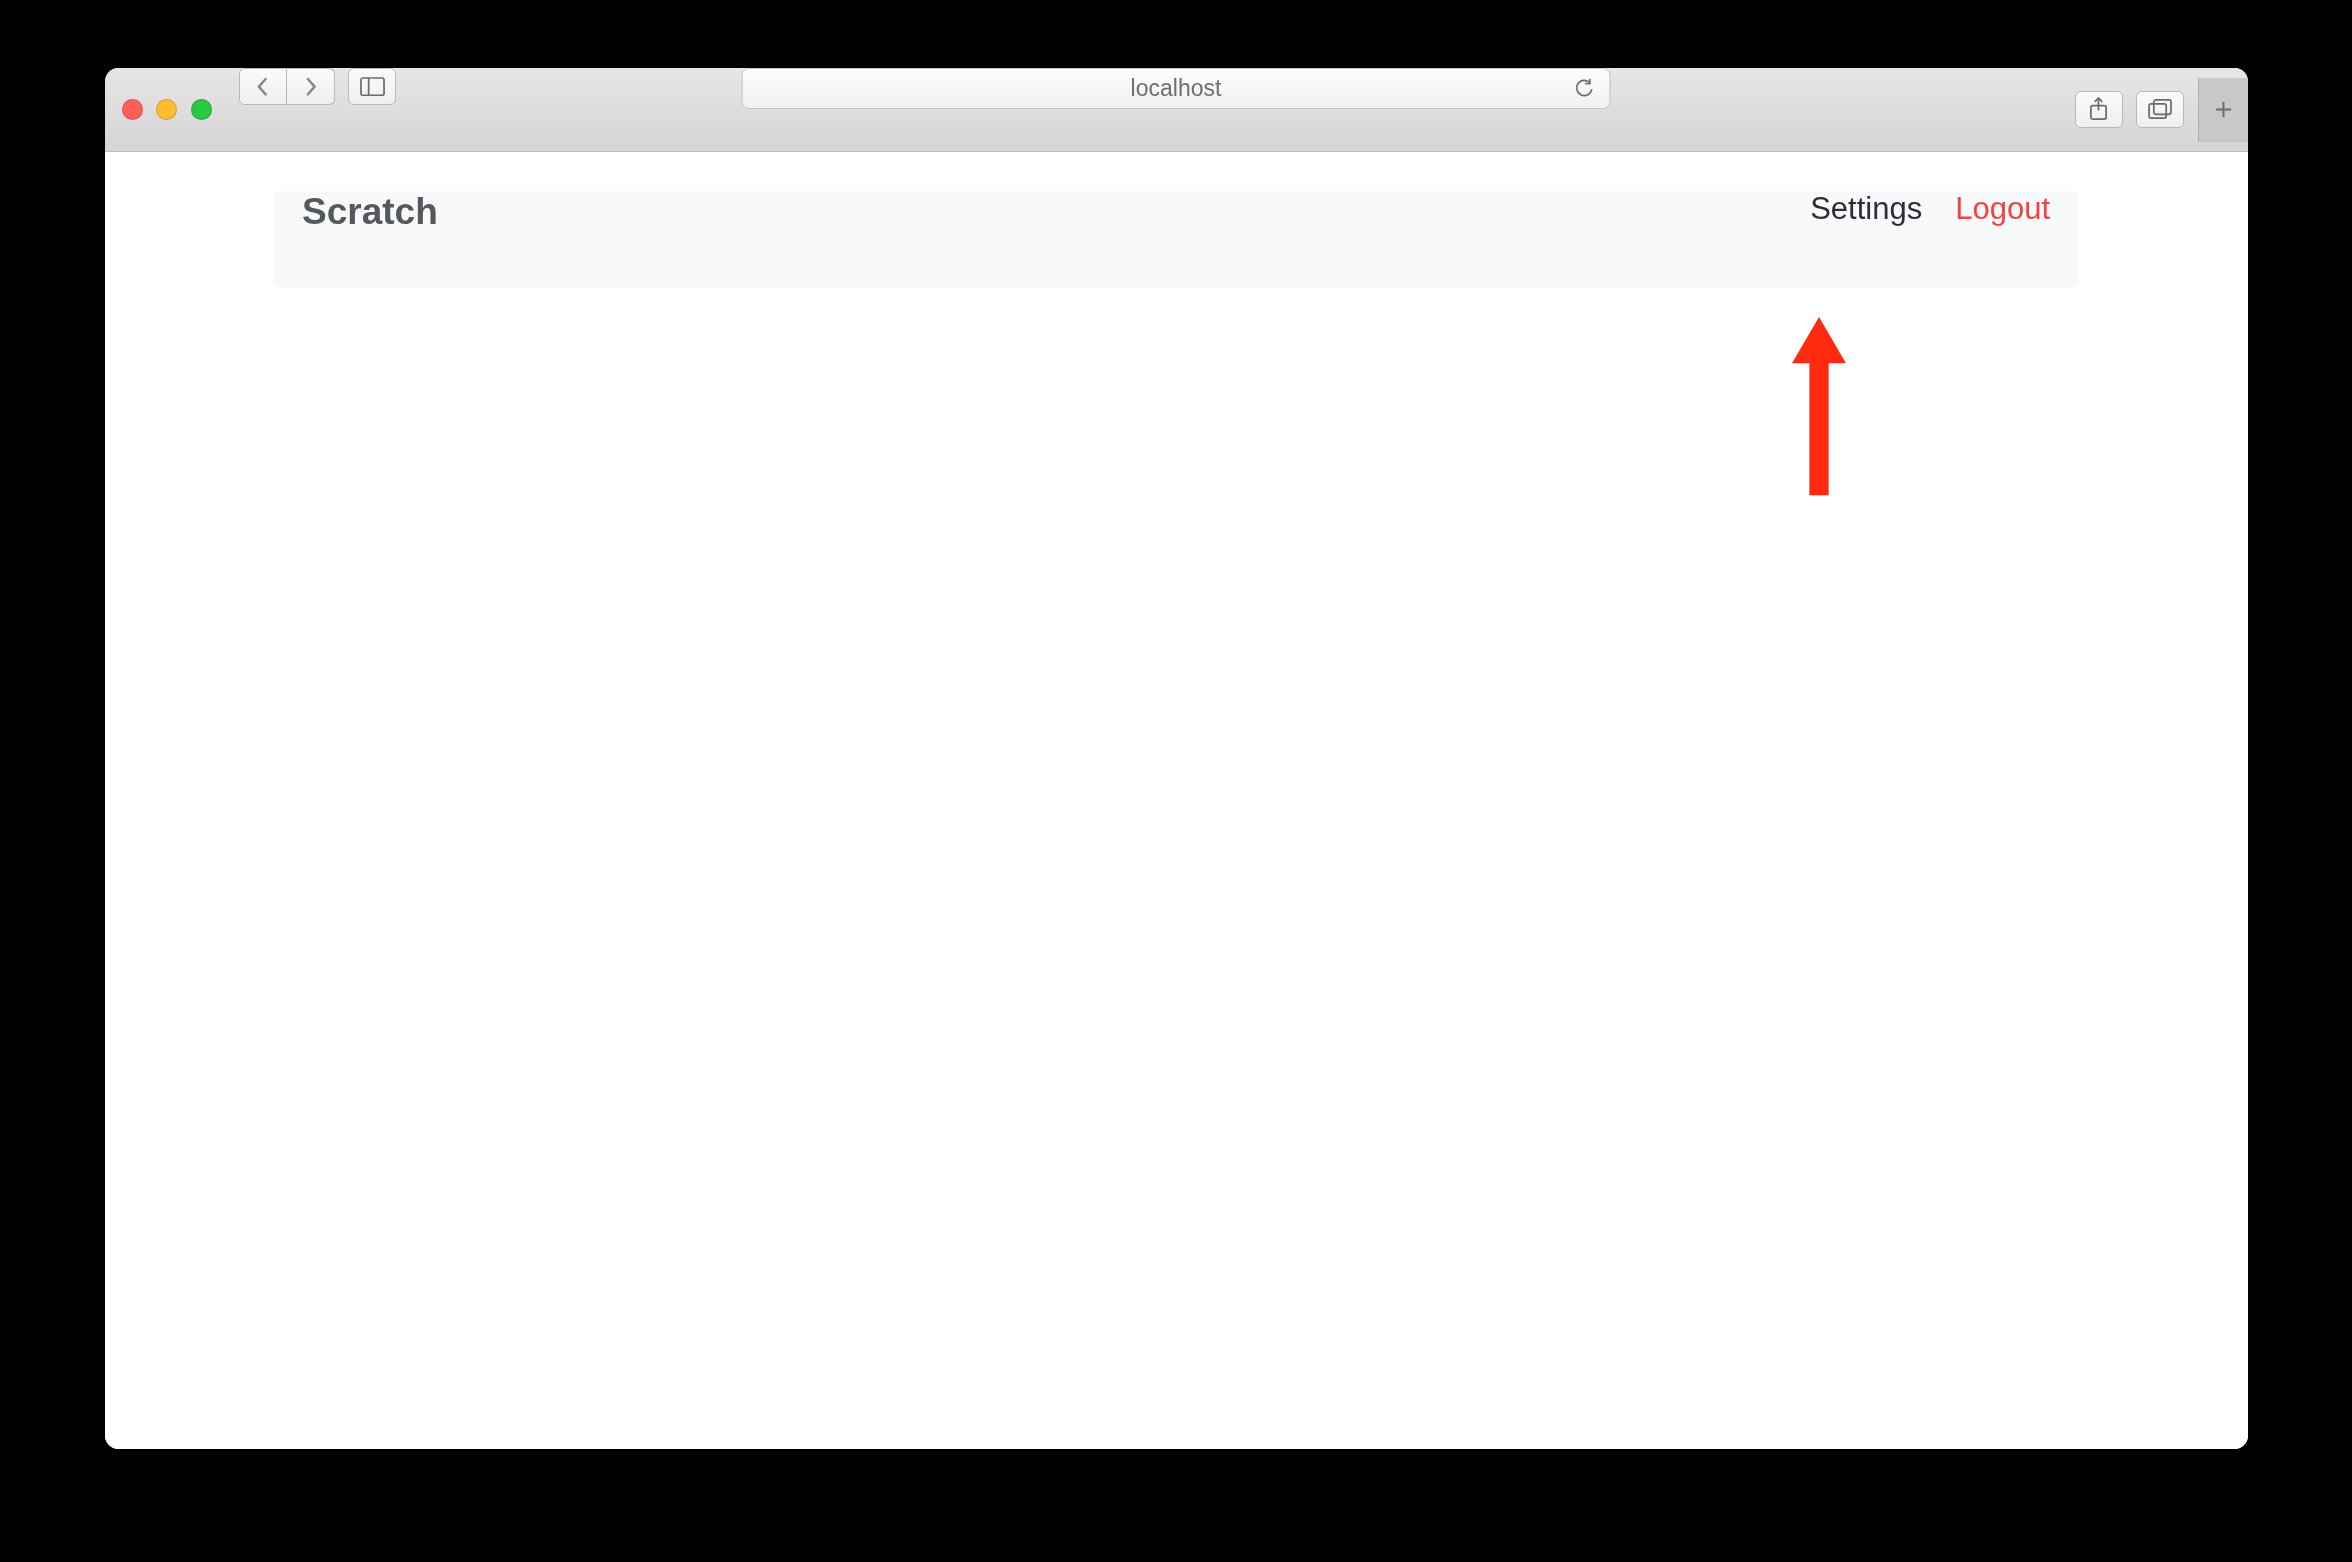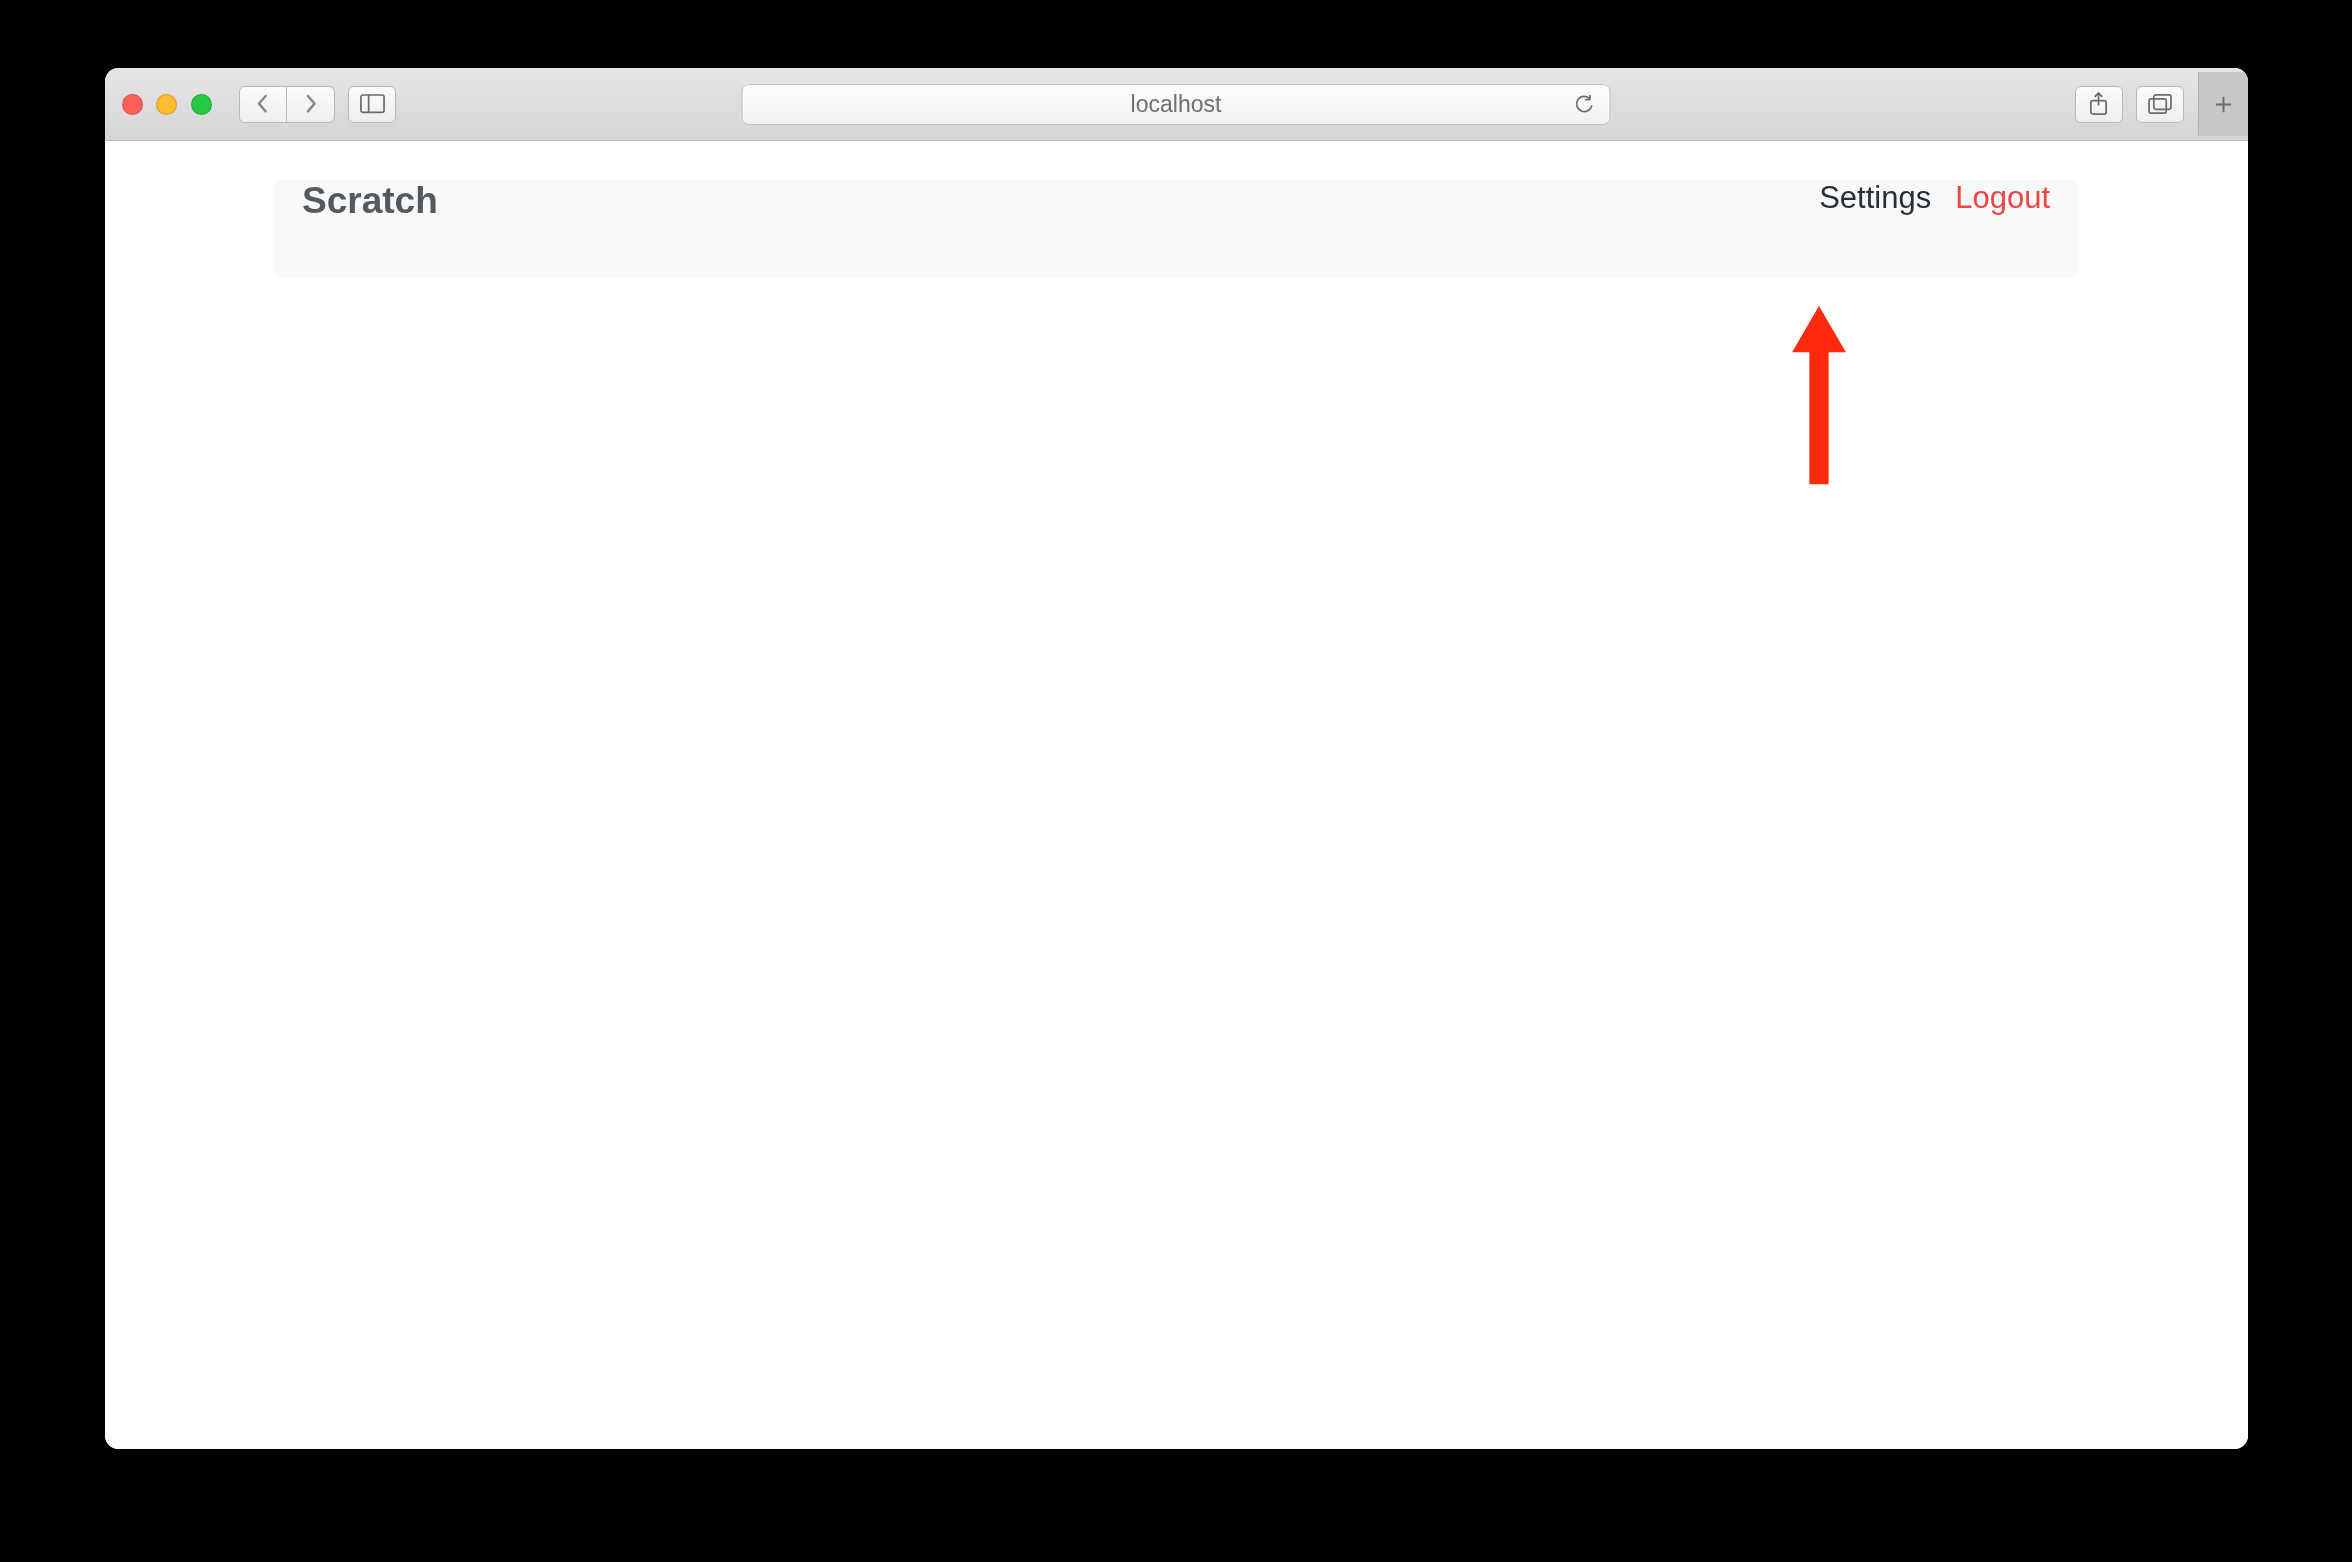--- a/index.html
+++ b/index.html
@@ -23,25 +23,24 @@
       width: 2143px;
       height: 1381px;
       background: #fff;
       border-radius: 13.5px;
       overflow: hidden;
       box-shadow: 0 29px 77px rgba(0,0,0,0.6);
       position: relative;
     }
 
     .chrome {
-      height: 73px;
+      height: 84px;
       background: linear-gradient(#e7e5e7, #d6d4d6);
       border-bottom: 1px solid #bdbdbd;
       display: flex;
-      align-items: center;
       padding: 0 17.4px;
       position: relative;
     }
 
     .traffic-lights {
       display: flex;
       gap: 13.5px;
       align-items: center;
     }
     .traffic-light {
@@ -153,21 +152,21 @@
       padding: 0 29px;
     }
     .brand {
       font-size: 37px;
       font-weight: 600;
       color: #55595c;
     }
     .nav-links {
       margin-left: auto;
       display: flex;
-      gap: 24px;
+      gap: 33px;
     }
     .nav-link {
       font-size: 31px;
       color: #ef4444;
       cursor: pointer;
     }
     .nav-link.active {
       color: #2b2f33;
     }
 

